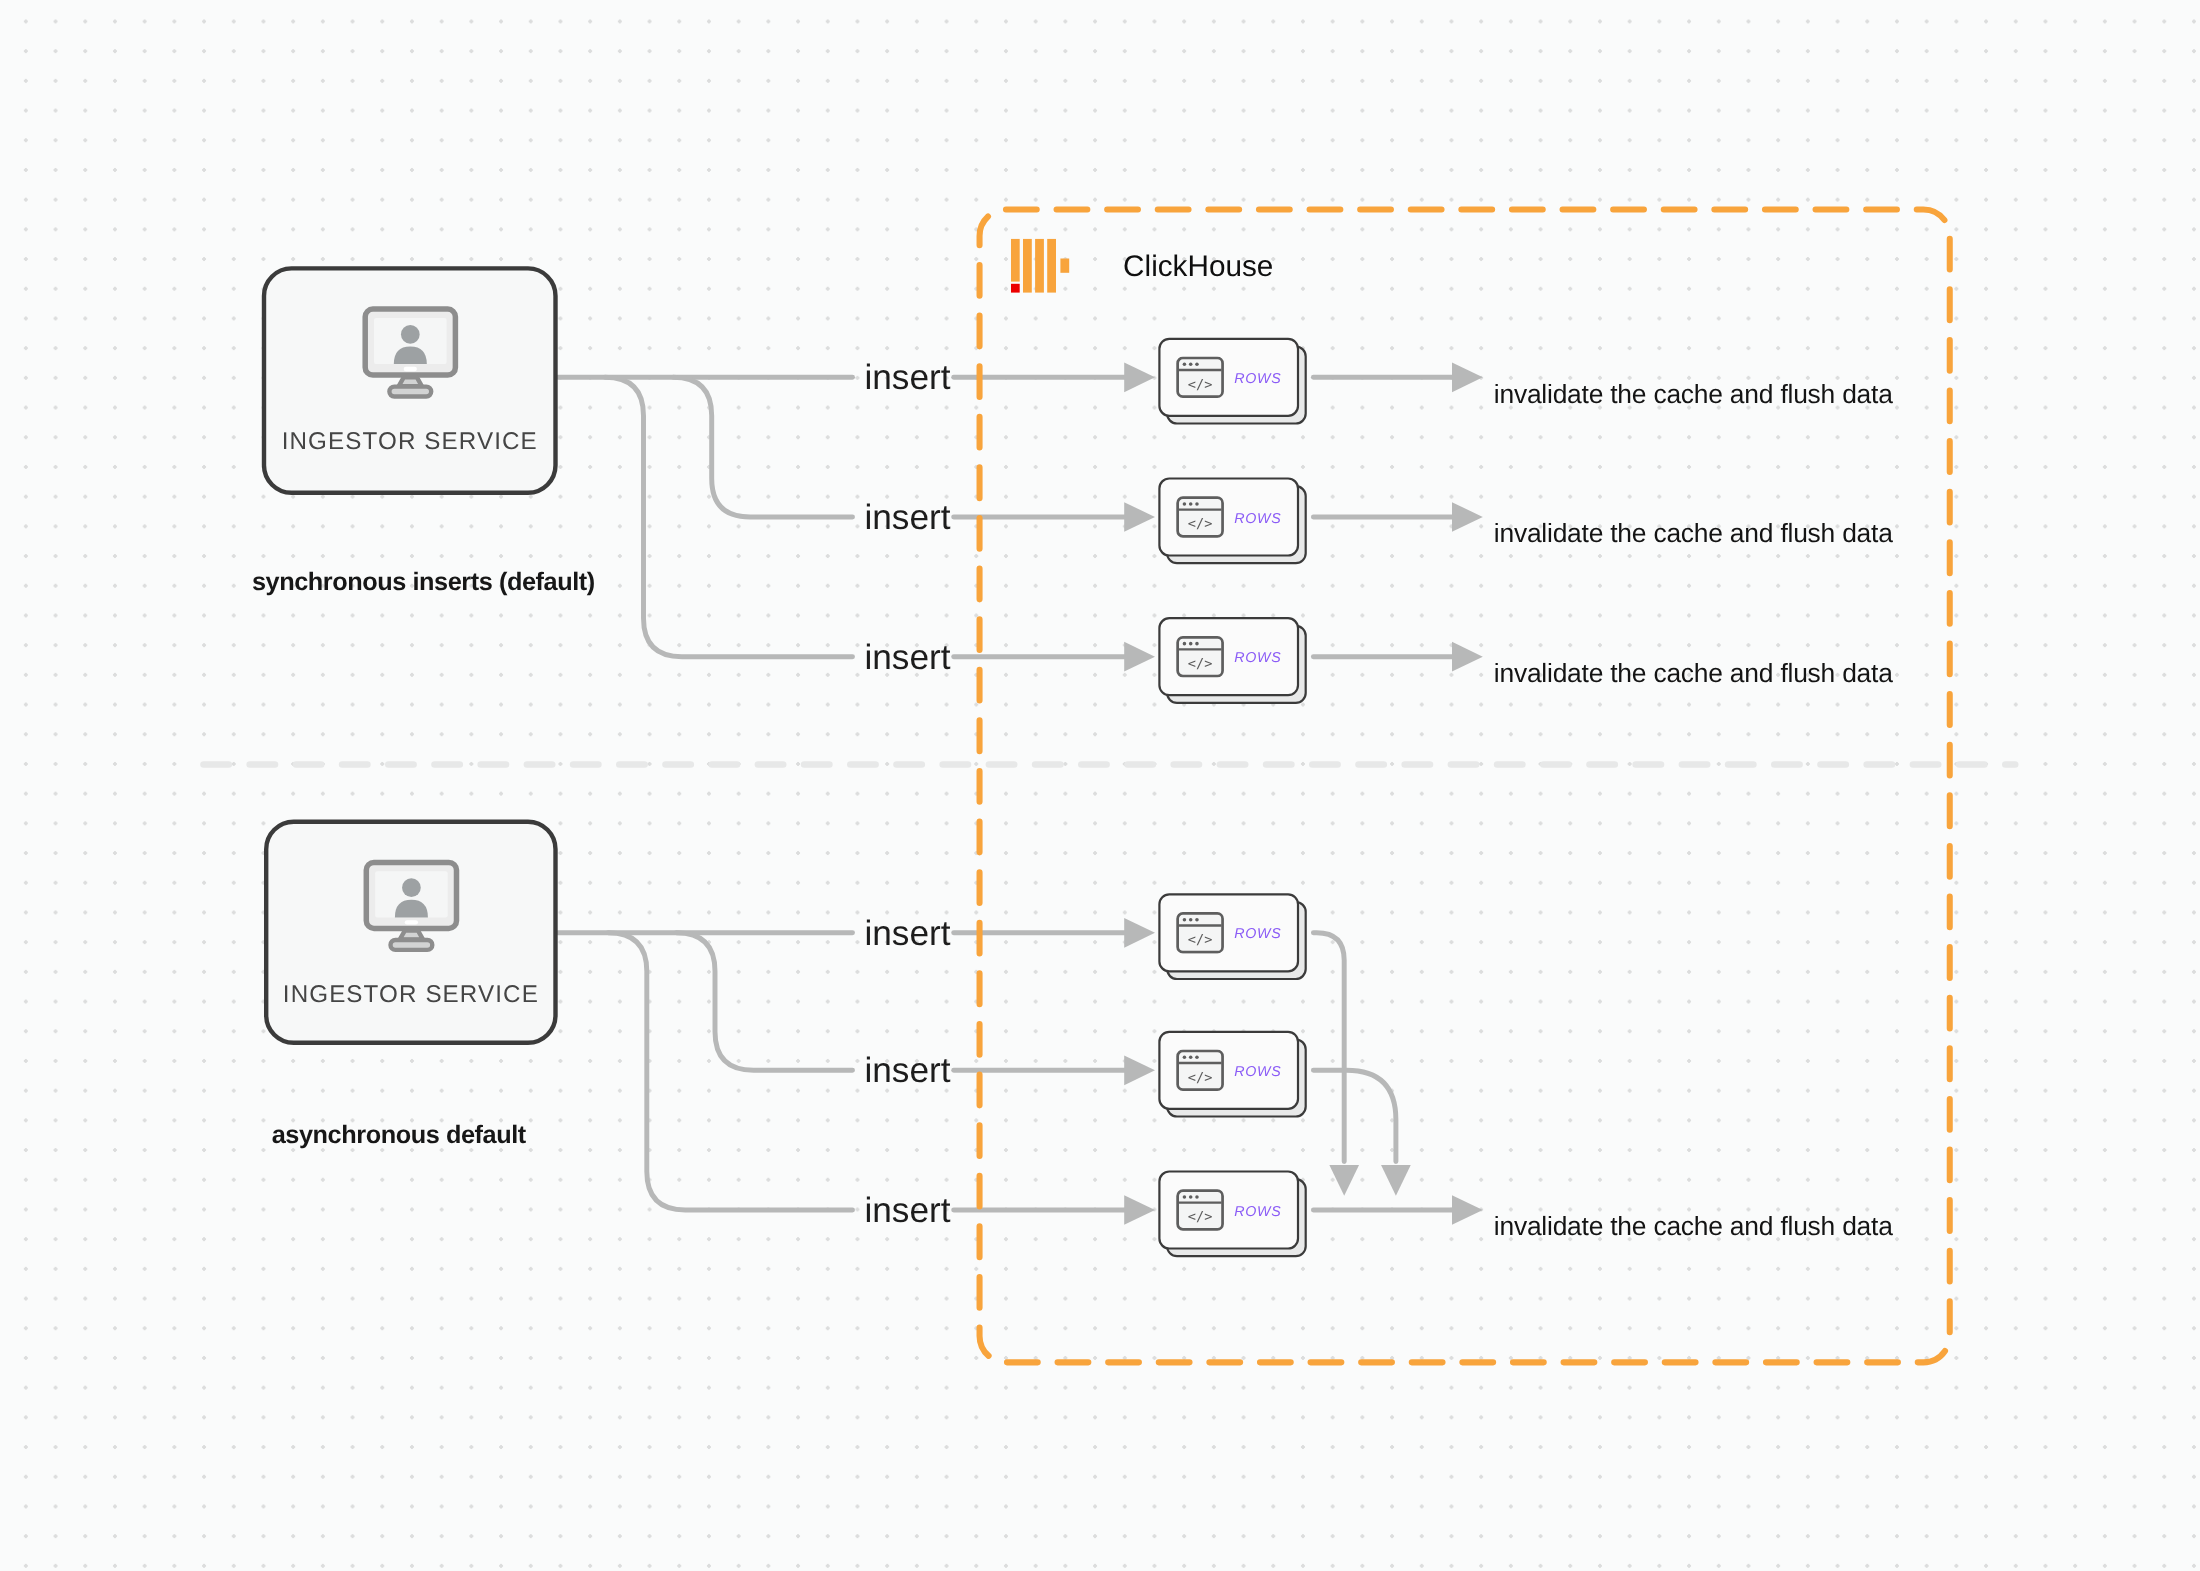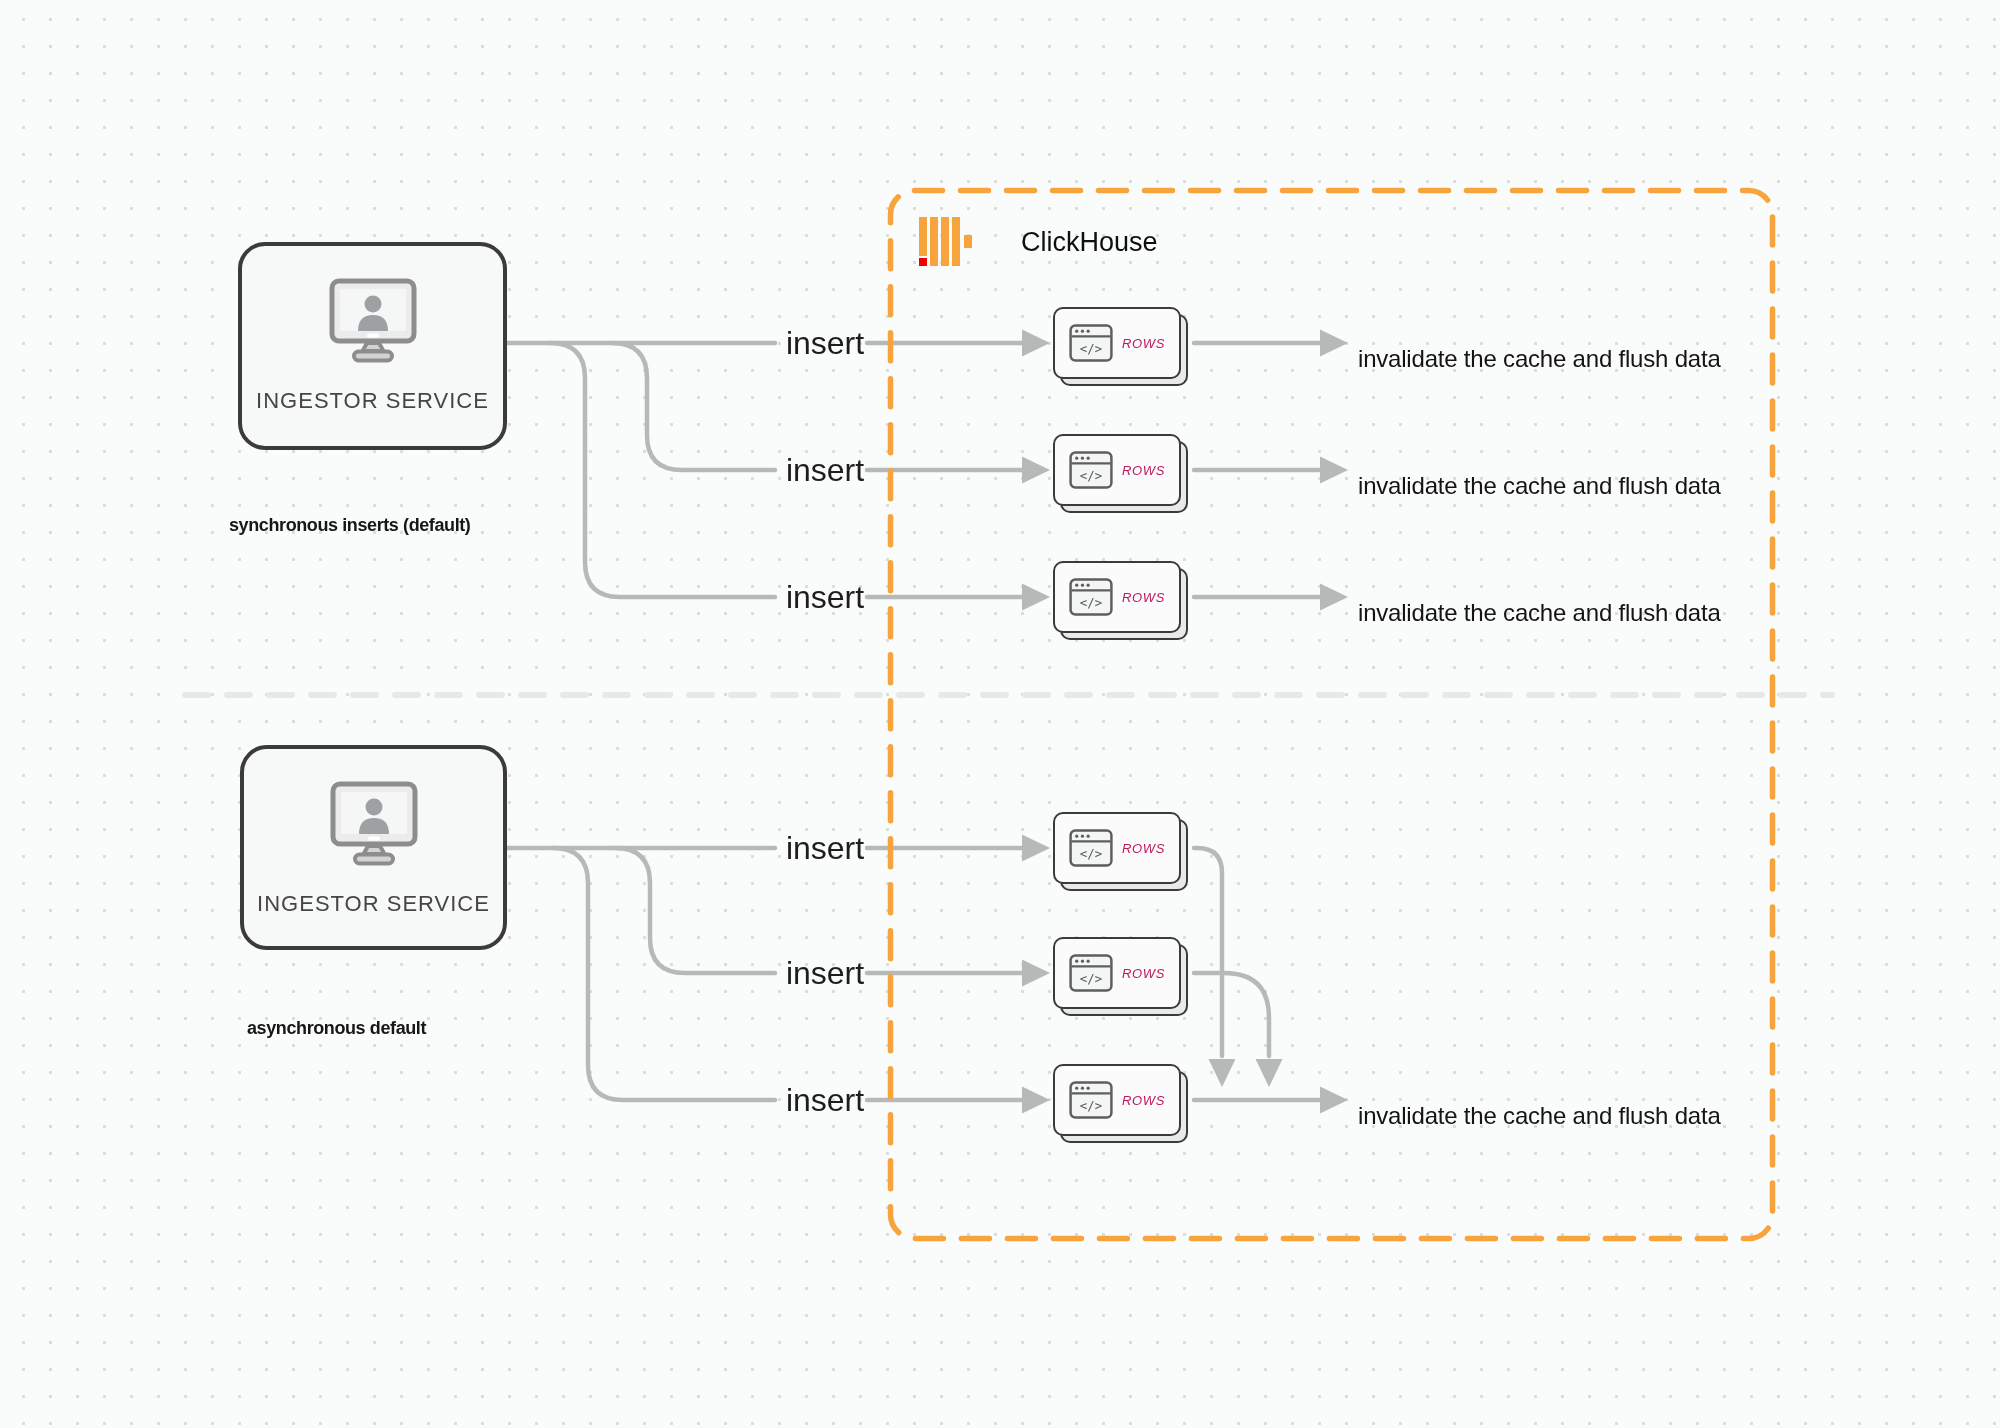--- a/index.html
+++ b/index.html
@@ -32,21 +32,21 @@
     margin-top:22px;
     font-size:22px;
     letter-spacing:1px;
     color:#454545;
     white-space:nowrap;
   }
 
   
   .caption{
     position:absolute;
-    font-size:18px;
+    font-size:23px;
     font-weight:bold;
     letter-spacing:-0.4px;
     color:#171717;
     white-space:nowrap;
   }
 
   
   .lbl-insert{
     position:absolute;
     width:160px;
@@ -84,21 +84,21 @@
     border:2.5px solid #3b3b3b;
     border-radius:10px;
     display:flex;align-items:center;justify-content:center;
     gap:9px;
   }
   .rc-label{
     font-style:italic;
     font-size:13px;
     font-weight:500;
     letter-spacing:0.6px;
-    color:#be185d;
+    color:#8b5cf6;
   }
 
   
   .ch-logo{position:absolute;}
   .ch-name{
     position:absolute;
     font-size:27px;
     font-weight:500;
     color:#0f0f0f;
     white-space:nowrap;

